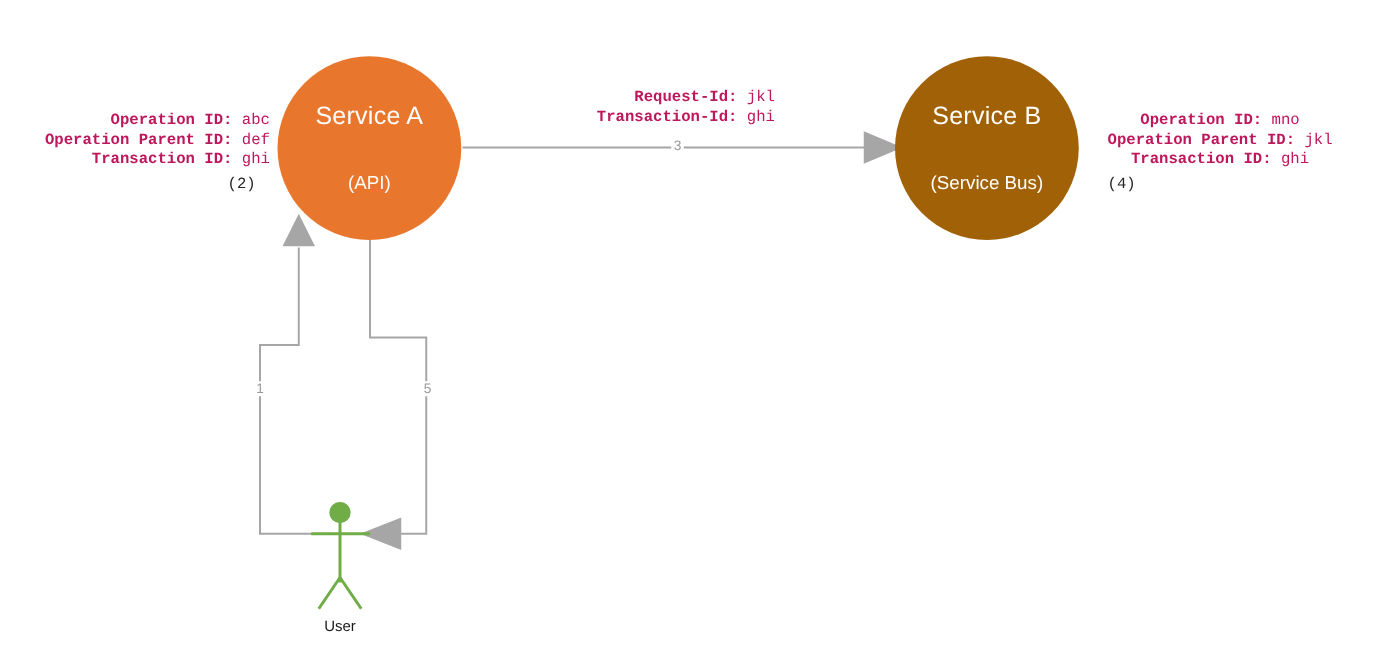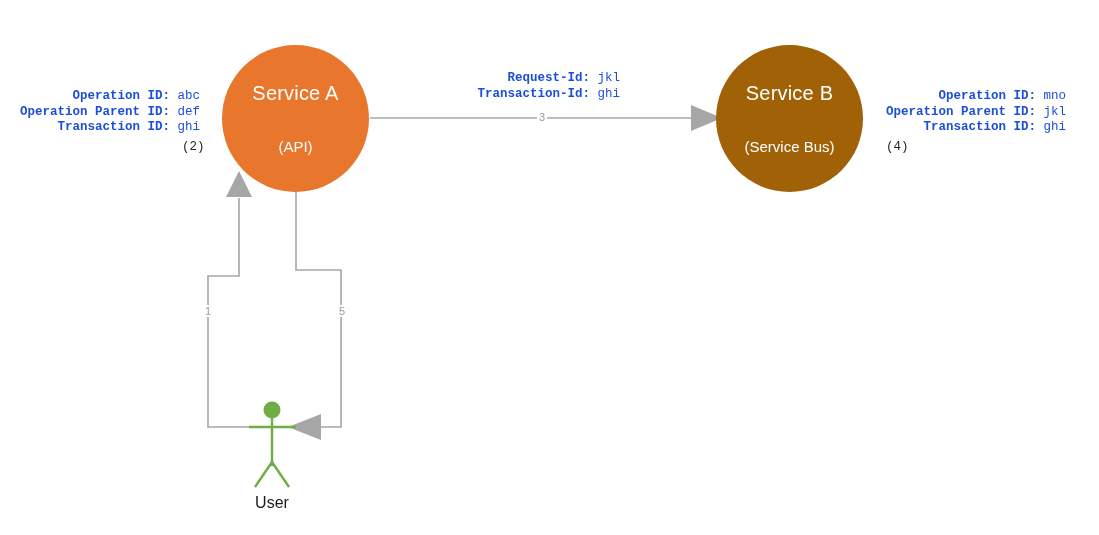--- a/index.html
+++ b/index.html
@@ -55,68 +55,68 @@
     left: 716px;
     top: 45px;
     width: 147px;
     height: 147px;
   }
   .meta {
     position: absolute;
     font-family: "Liberation Mono", "DejaVu Sans Mono", monospace;
     font-size: 12.5px;
     line-height: 15.5px;
-    color: #1d4ed8;
+    color: #be185d;
     white-space: nowrap;
   }
   .meta .k {
     font-weight: bold;
   }
   .meta .v {
     font-weight: normal;
   }
   .meta-right {
     text-align: right;
   }
   .meta-left {
-    text-align: right;
+    text-align: center;
   }
   .seq {
     position: absolute;
     font-family: "Liberation Mono", "DejaVu Sans Mono", monospace;
     font-size: 12.5px;
     line-height: 15.5px;
     color: #262626;
     white-space: nowrap;
   }
   .edge-num {
     position: absolute;
     font-family: "Liberation Sans", sans-serif;
     font-size: 11px;
     color: #9a9a9a;
     background: #ffffff;
     padding: 0 2px;
     white-space: nowrap;
   }
-  #label-block-left { left: 0px; top: 89px; width: 200px; }
+  #label-block-left { left: 16px; top: 89px; width: 200px; }
   #label-block-mid  { left: 410px; top: 71px; width: 210px; }
   #label-block-right{ left: 886px; top: 89px; }
   #label-block-user { left: 353px; top: 362px; }
   #seq-2 { left: 182px; top: 140px; }
   #seq-4 { left: 886px; top: 140px; }
   #edge-3 { left: 537px; top: 111px; }
   #edge-1 { left: 203px; top: 305px; }
   #edge-5 { left: 337px; top: 305px; }
   #user-label {
     position: absolute;
     left: 226px;
     top: 494px;
     width: 92px;
     text-align: center;
-    font-size: 16px;
+    font-size: 12px;
     color: #1a1a1a;
     white-space: nowrap;
   }
 </style>
 </head>
 <body>
 
 <div id="canvas">
 
   <svg class="wires" viewBox="0 0 1099 535" xmlns="http://www.w3.org/2000/svg">

